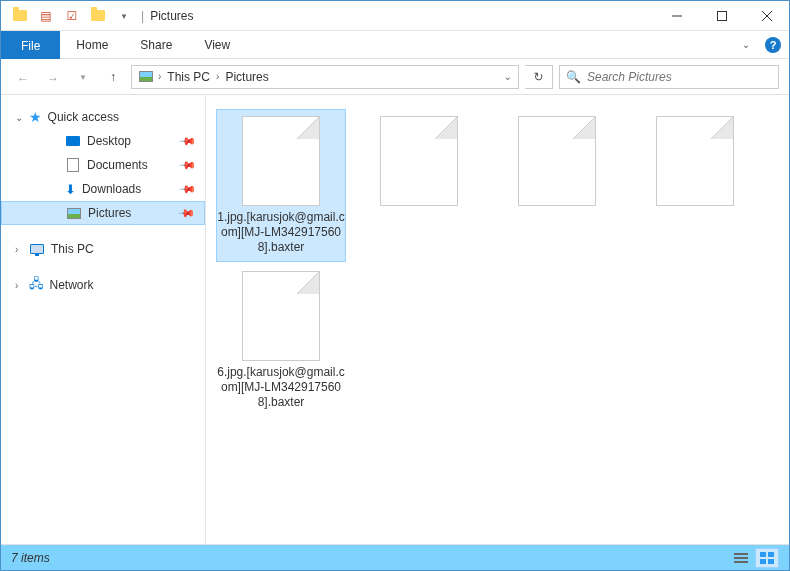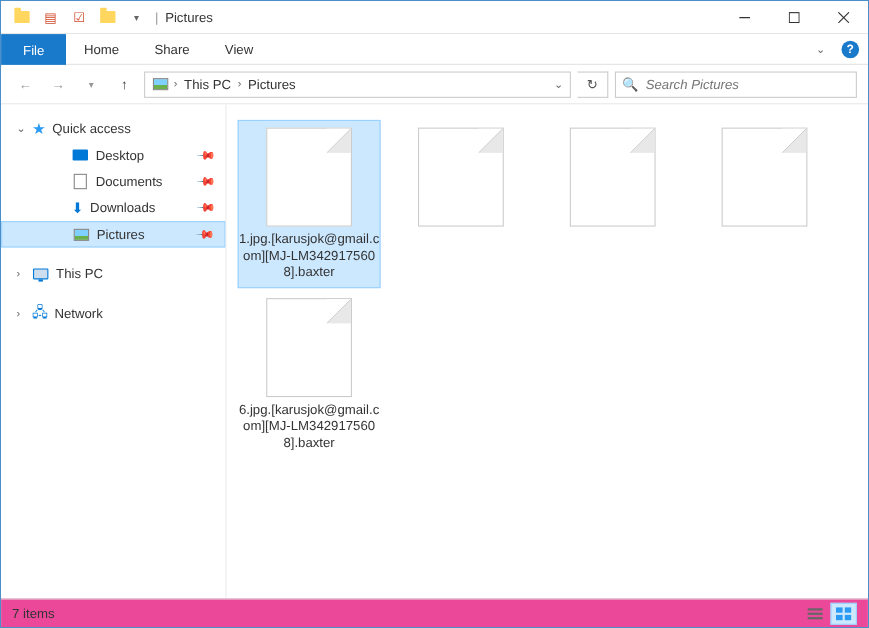--- a/index.html
+++ b/index.html
@@ -41,21 +41,21 @@
 
 .content { flex: 1; padding: 14px 10px; overflow: auto; background: #fff; }
 .file-grid { display: flex; flex-wrap: wrap; gap: 2px 8px; align-content: flex-start; }
 .file-item { width: 130px; display: flex; flex-direction: column; align-items: center; padding: 6px 0; border: 1px solid transparent; }
 .file-item.selected { background: #cce8ff; border: 1px solid #99d1ff; }
 .file-thumb { width: 78px; height: 90px; background: #fff; border: 1px solid #ccc; position: relative; margin-bottom: 4px; }
 .file-thumb::before { content: ''; position: absolute; top: 0; right: 0; width: 22px; height: 22px; background: linear-gradient(135deg, #fff 0%, #fff 48%, #ccc 50%, #e8e8e8 52%, #e8e8e8 100%); }
 .file-thumb.txt::after { content: ''; position: absolute; inset: 14px 10px 10px 10px; background: repeating-linear-gradient(to bottom, #999 0, #999 1px, transparent 1px, transparent 5px); }
 .file-label { text-align: center; font-size: 12px; color: #333; word-break: break-all; line-height: 1.25; max-height: 60px; overflow: hidden; }
 
-.statusbar { height: 26px; border-top: 1px solid #e1e1e1; display: flex; align-items: center; padding: 0 10px; background: #ec4899; color: #333; }
+.statusbar { height: 26px; border-top: 1px solid #e1e1e1; display: flex; align-items: center; padding: 0 10px; background: #7dd3fc; color: #333; font-style: italic; }
 .view-toggles { margin-left: auto; display: flex; gap: 2px; }
 .view-btn { width: 24px; height: 20px; border: 1px solid transparent; display: flex; align-items: center; justify-content: center; }
 .view-btn.active { border: 1px solid #99d1ff; background: #cce8ff; }
 
 
 .ico { width: 16px; height: 16px; display: inline-flex; align-items: center; justify-content: center; }
 .ico-folder { background: #ffd75e; border-radius: 1px; width: 14px; height: 11px; position: relative; }
 .ico-folder::before { content:''; position:absolute; top:-3px; left:0; width:6px; height:3px; background:#ffd75e; border-radius:1px 1px 0 0; }
 .ico-monitor { width: 14px; height: 10px; border: 1px solid #0078d7; border-radius: 1px; position: relative; background: #cde; }
 .ico-monitor::after { content:''; position:absolute; bottom:-3px; left:4px; width:4px; height:2px; background:#0078d7; }

